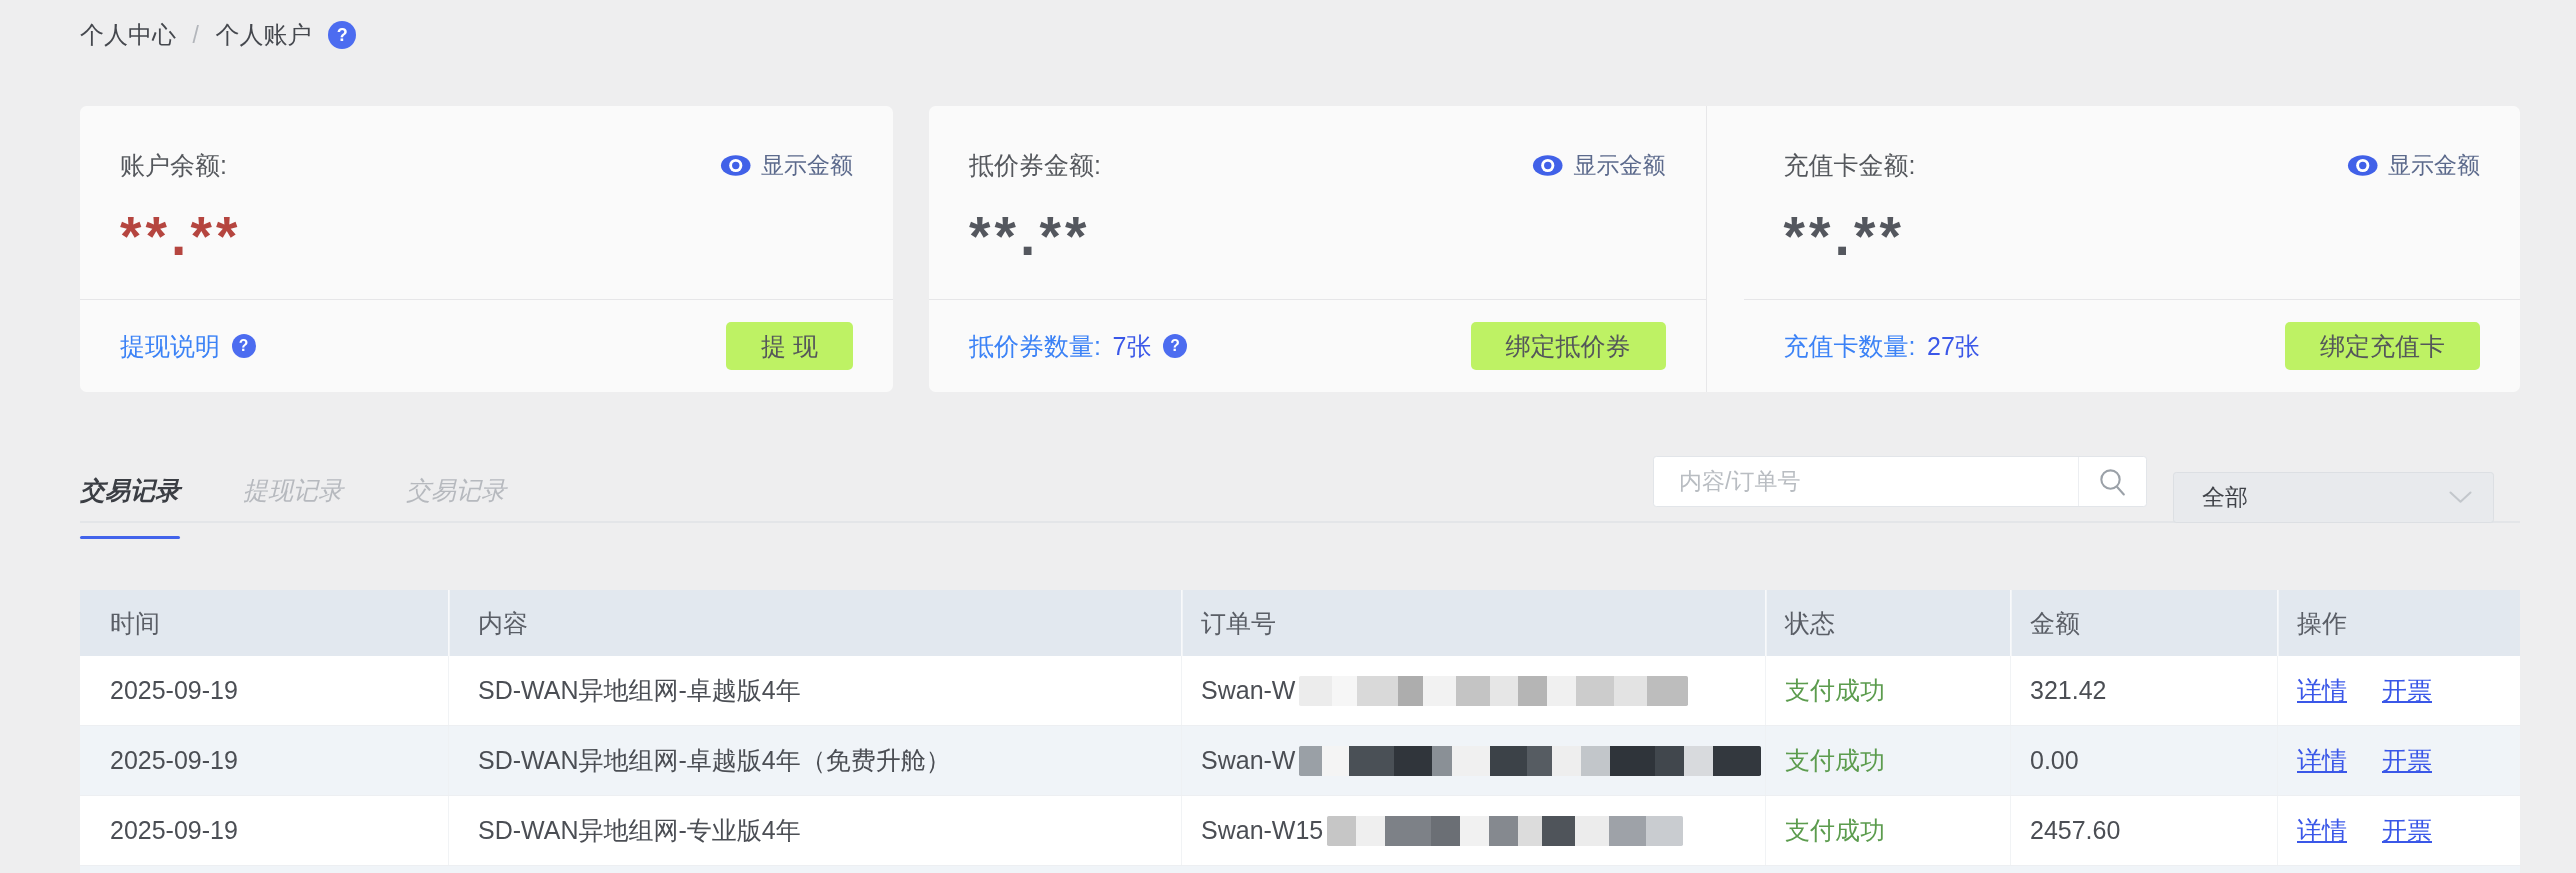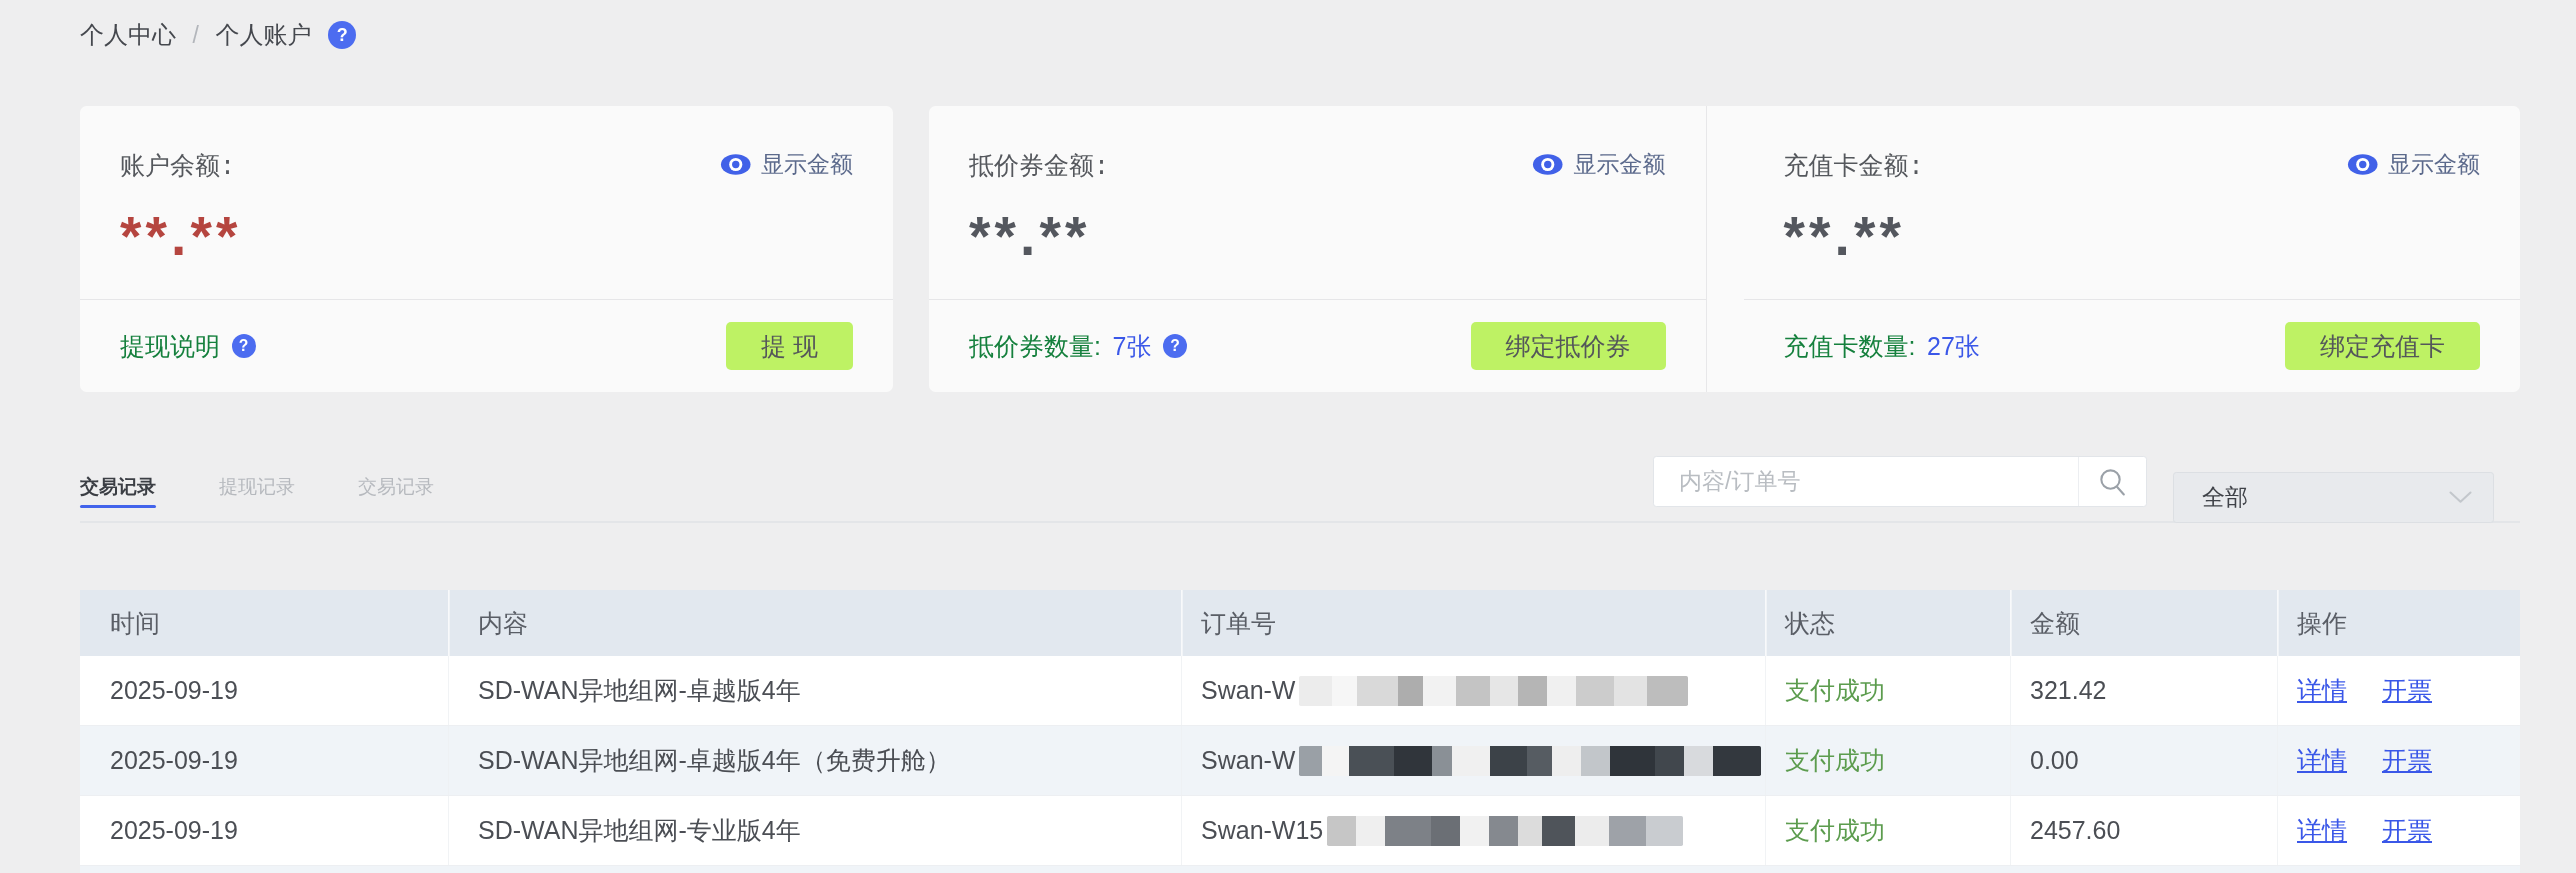--- a/index.html
+++ b/index.html
@@ -25,38 +25,38 @@
   .help-sm { width:24px; height:24px; font-size:15.7px; }
 
   
   .cards { position:absolute; left:80px; top:106px; width:2440px; height:286px; display:flex; gap:36px; }
   .card { background:#fafafa; border-radius:6.6px; display:flex; flex-direction:column; overflow:hidden; }
   .card-single { width:813px; }
   .card-double { flex:1; flex-direction:row; display:flex; }
   .card-half { flex:1; display:flex; flex-direction:column; }
   .card-half + .card-half { border-left:0.8px solid #e7e7e9;padding-left:37px; }
   .card-top { height:193px; padding:43px 40px 0 40px; }
-  .card-top-row { display:flex; justify-content:space-between; align-items:flex-start;font-family:Liberation Mono, monospace; }
+  .card-top-row { display:flex; justify-content:space-between; align-items:center; }
   .card-label { font-size:25px; color:#55585d; }
   .show-amount { display:flex; align-items:center; gap:10px; cursor:pointer; }
   .show-amount span { font-size:23px; color:#5c6a8c; }
   .masked { margin-top:21.5px; font-size:55px; font-weight:600; letter-spacing:4.1px; color:#54575e; }
   .masked.red { color:#b5453f; }
   .card-bottom { height:93px; border-top:0.8px solid #e6e6e8; display:flex; align-items:center; justify-content:space-between; padding:0 40px; }
   .cb-left { display:flex; align-items:center; gap:11.6px; }
-  .cb-label { font-size:25px; color:#15803d; }
+  .cb-label { font-size:25px; color:#3b82f6; }
   .cb-count { font-size:25px; color:#3a57e8; }
   .card-btn {
     height:48px; padding:0 35px; background:#bef264; border:none; border-radius:5px;
     font-size:25px; color:#54575a; font-family:inherit; cursor:pointer; white-space:nowrap;
   }
 
   
   .tabs-row { position:absolute; left:80px; top:474px; display:flex; gap:63px; }
-  .tab { font-size:19px; color:#b6b9be; padding-bottom:8px; position:relative; cursor:pointer; }
+  .tab { font-size:25px; color:#b6b9be; padding-bottom:32px; position:relative; cursor:pointer;font-style:italic; }
   .tab.active { color:#3b3e44; font-weight:bold; }
   .tab.active::after { content:""; position:absolute; left:0; right:0; bottom:0; height:3.3px; background:#4263eb; border-radius:1.7px; }
   .tab-track { position:absolute; left:80px; top:521px; width:2440px; height:1.7px; background:#e3e5e8; }
 
   
   .search-box {
     position:absolute; left:1653px; top:456px; width:494px; height:51px;
     background:#fff; border:0.8px solid #e2e5e9; border-radius:3.3px; display:flex; align-items:stretch;
   }
   .search-input {

